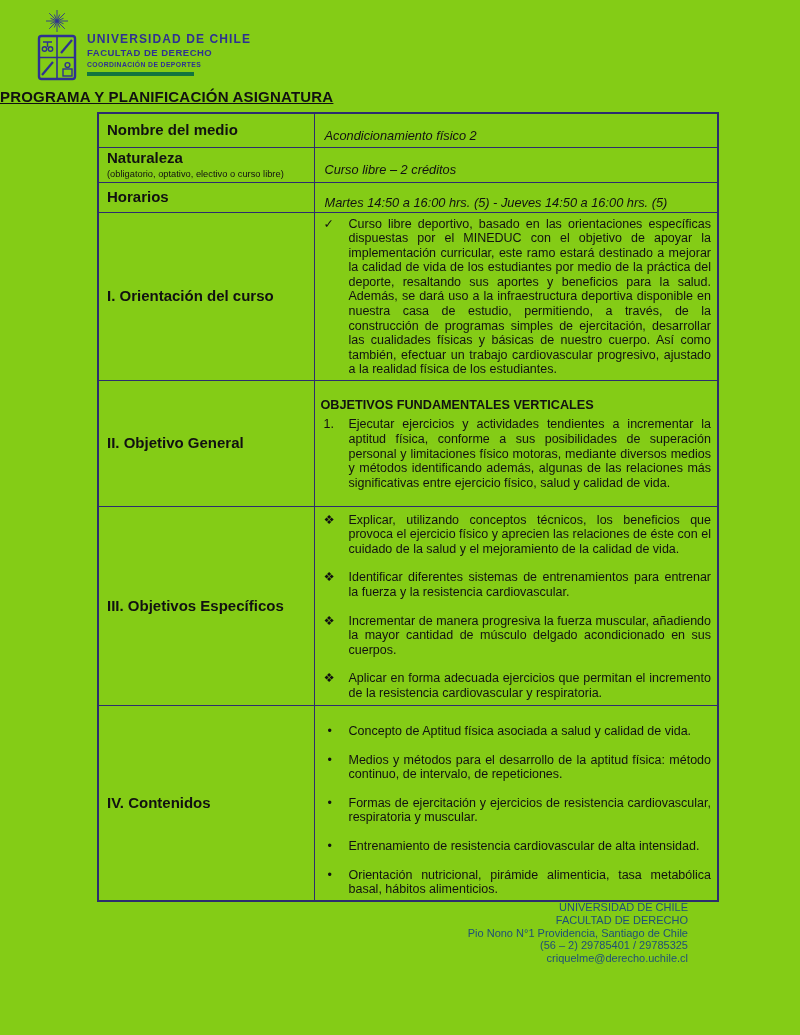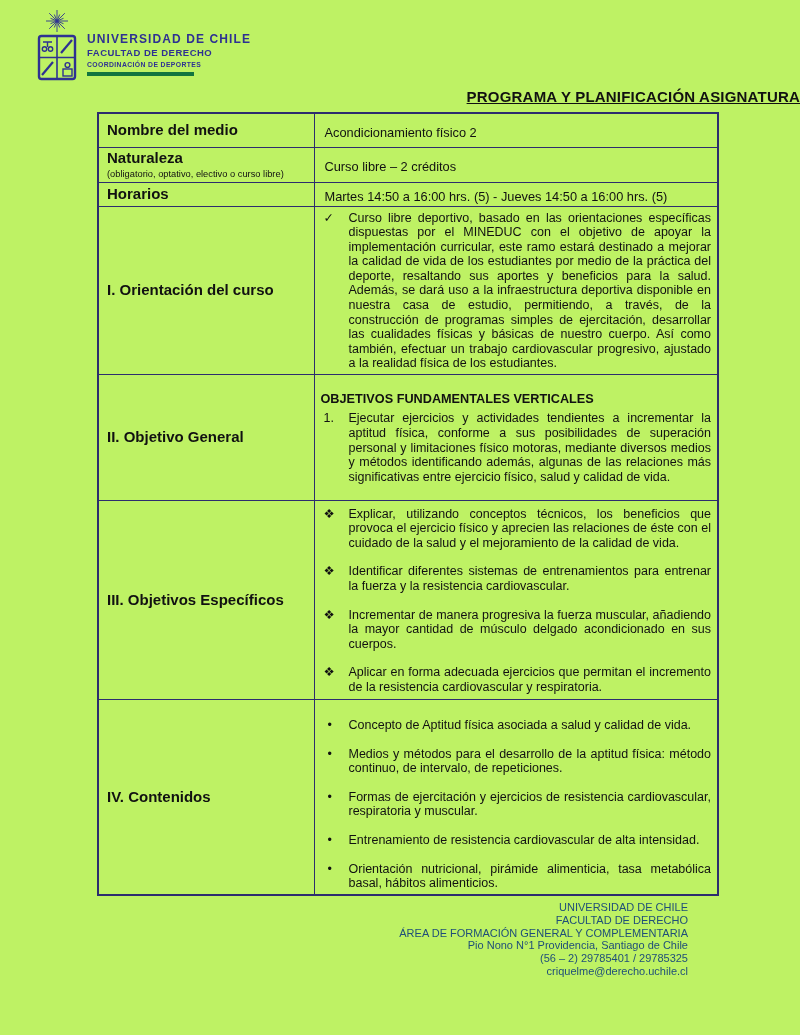--- a/index.html
+++ b/index.html
@@ -5,45 +5,45 @@
   :root{
     --navy:#2d2d6e;
     --logo-blue:#2e3192;
     --green:#11753f;
     --footer-blue:#1f4e79;
     --ink:#111;
   }
   *{box-sizing:border-box;margin:0;padding:0;}
   html,body{background:#fff;}
   body{font-family:"Liberation Sans","DejaVu Sans",sans-serif;color:var(--ink);}
-  .page{position:relative;width:800px;height:1035px;background:#bef264;overflow:hidden;}
+  .page{position:relative;width:800px;height:1035px;background:#84cc16;overflow:hidden;}
 
   
   .logo{position:absolute;left:36px;top:9px;display:flex;gap:9px;}
   .emblem{width:42px;height:74px;color:var(--logo-blue);}
   .emblem svg{width:100%;height:100%;}
   .logo-text{margin-top:24px;color:var(--logo-blue);}
   .logo-line1{font-size:12px;font-weight:bold;letter-spacing:1.1px;line-height:13px;}
   .logo-line2{font-size:9.5px;font-weight:bold;letter-spacing:0.5px;margin-top:2px;line-height:10px;}
   .logo-line3{font-size:6.8px;font-weight:bold;letter-spacing:0.4px;margin-top:3px;line-height:8px;}
   .logo-rule{width:107px;height:4px;background:var(--green);margin-top:3px;}
 
   
-  .doc-title{position:absolute;top:88px;left:0;width:100%;text-align:right;
+  .doc-title{position:absolute;top:88px;left:0;width:100%;text-align:left;
     font-size:15px;font-weight:bold;text-decoration:underline;letter-spacing:0.2px;}
 
   
   table.program{position:absolute;left:97px;top:112px;width:620px;border-collapse:collapse;table-layout:fixed;
     border:2.5px solid var(--navy);}
   table.program td{border:1.5px solid var(--navy);vertical-align:middle;}
   col.c-label{width:216px;}
   col.c-value{width:404px;}
   td.label-cell{font-weight:bold;font-size:15px;padding:2px 4px 2px 8px;line-height:1.12;}
   td.label-cell .sublabel{display:block;font-weight:normal;font-size:9.3px;line-height:10px;margin-top:2px;}
-  td.value-cell{font-size:12.8px;padding:6px 6px 2px 10px;}
+  td.value-cell{font-size:12.8px;padding:12px 6px 2px 10px;font-style:italic;}
   td.content-cell{vertical-align:top;padding:4px 6px 3px 4px;font-size:12.5px;line-height:14.6px;}
   .item{display:flex;margin-bottom:14px;}
   .item:last-child{margin-bottom:0;}
   .item .glyph{flex:0 0 30px;padding-left:5px;}
   .item.dot-item .glyph{padding-left:9px;}
   .item .text{flex:1;text-align:justify;}
   .og-heading{font-weight:bold;padding-left:2px;margin-bottom:5px;font-size:12.7px;}
   td.contenidos-cell{padding-top:18px;}
 
   
@@ -204,19 +204,18 @@
           <span class="text">Orientación nutricional, pirámide alimenticia, tasa metabólica basal, hábitos alimenticios.</span>
         </div>
       </td>
     </tr>
   </tbody>
     </table>
 
   <div class="footer">
     <div>UNIVERSIDAD DE CHILE</div>
     <div>FACULTAD DE DERECHO</div>
-    <div>ÁREA DE FORMACIÓN GENERAL Y COMPLEMENTARIA</div>
     <div>Pio Nono N°1 Providencia, Santiago de Chile</div>
     <div>(56 – 2) 29785401 / 29785325</div>
     <div>criquelme@derecho.uchile.cl</div>
   </div>
 
 </div>
 
 </body></html>

